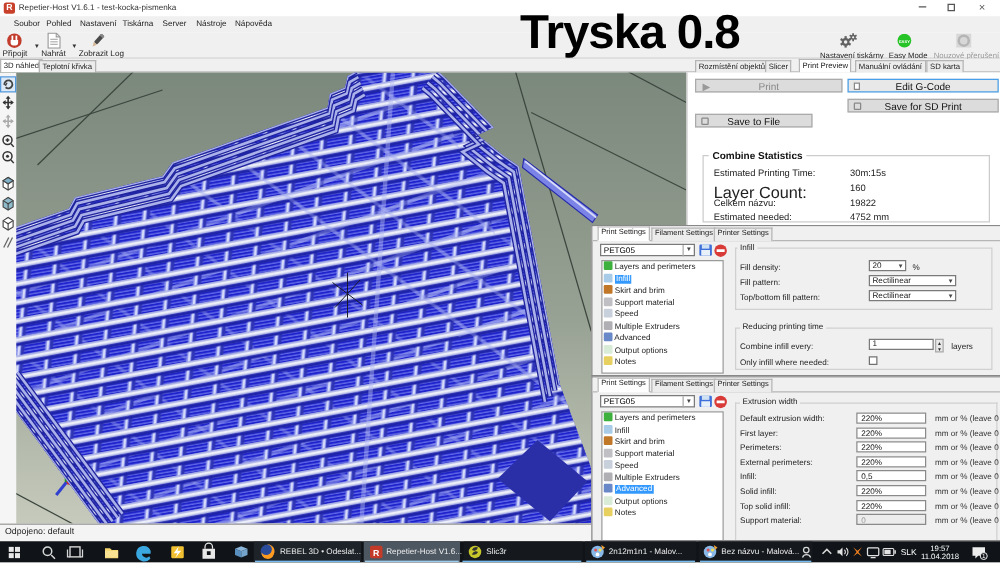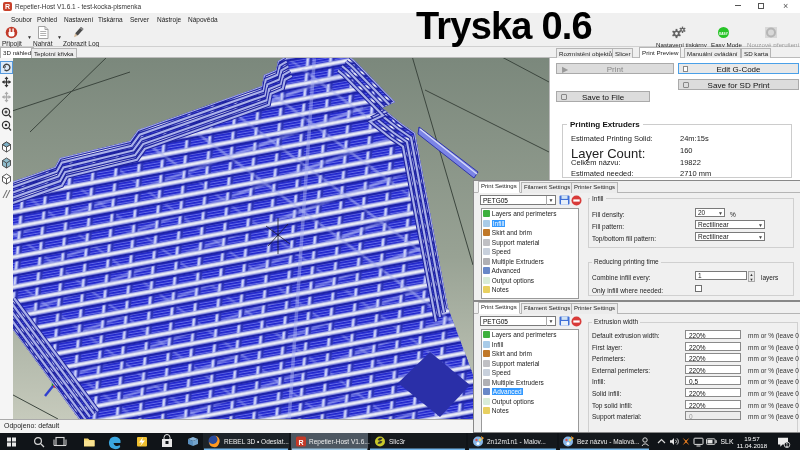--- a/index.html
+++ b/index.html
@@ -255,29 +255,29 @@
 </g>
 </svg>
 </div>
 
 <div class="abs" style="left:549px;top:58px;width:251px;height:361px;background:#fff;border-left:1px solid #bbb">
   <div class="btn" style="left:6px;top:5px;width:118px;height:11px;color:#888;line-height:11px"><span style="position:absolute;left:5px;color:#999">▶</span>Print</div>
   <div class="btn" style="left:128px;top:5px;width:121px;height:11px;border:1px solid #4aa0e8;background:#e8e8e8;line-height:11px"><span style="position:absolute;left:4px;top:2px;width:5px;height:6px;border:1px solid #888;background:#fff"></span>Edit G-Code</div>
   <div class="btn" style="left:6px;top:33px;width:94px;height:11px;line-height:11px"><span style="position:absolute;left:4px;top:2px;width:6px;height:6px;border:1px solid #888;border-radius:1px"></span>Save to File</div>
   <div class="btn" style="left:128px;top:21px;width:121px;height:11px;line-height:11px"><span style="position:absolute;left:4px;top:2px;width:6px;height:6px;border:1px solid #888;border-radius:1px"></span>Save for SD Print</div>
   <div class="abs" style="left:12px;top:66px;width:230px;height:54px;border:1px solid #ccc"></div>
-  <div class="abs" style="left:17px;top:62px;font-size:8px;font-weight:bold;color:#111;background:#fff;padding:0 3px">Printing Extruders</div>
-  <div class="abs tb" style="left:21px;top:76px;font-size:7.5px">Estimated Printing Solid:</div>
-    <div class="abs tb" style="left:130px;top:76px;font-size:7.5px">24m:15s</div>
+  <div class="abs" style="left:17px;top:62px;font-size:8px;font-weight:bold;color:#111;background:#fff;padding:0 3px">Combine Statistics</div>
+  <div class="abs tb" style="left:21px;top:76px;font-size:7.5px">Estimated Printing Time:</div>
+    <div class="abs tb" style="left:130px;top:76px;font-size:7.5px">30m:15s</div>
   <div class="abs tb" style="left:21px;top:88px;font-size:13px">Layer Count:</div>
     <div class="abs tb" style="left:130px;top:88px;font-size:7.5px">160</div>
   <div class="abs tb" style="left:21px;top:100px;font-size:7.5px">Celkem názvu:</div>
     <div class="abs tb" style="left:130px;top:100px;font-size:7.5px">19822</div>
   <div class="abs tb" style="left:21px;top:111px;font-size:7.5px">Estimated needed:</div>
-    <div class="abs tb" style="left:130px;top:111px;font-size:7.5px">2710 mm</div>
+    <div class="abs tb" style="left:130px;top:111px;font-size:7.5px">4752 mm</div>
 </div>
 
 <div class="abs" style="z-index:5;left:473px;top:180px;width:327px;height:121px;background:#f0f0f0;border:1px solid #888;border-right:none;overflow:hidden">
   <div class="abs" style="left:0;top:0;width:327px;height:12px;background:#f0f0f0;border-bottom:1px solid #b5b5b5">
     <span class="tab on abs" style="left:4px;top:0;height:12px;font-size:6px;font-weight:normal;border-bottom:1px solid #fff">Print Settings</span>
     <span class="tab abs" style="left:47px;top:1px;height:11px;font-size:6px">Filament Settings</span>
     <span class="tab abs" style="left:97px;top:1px;height:11px;font-size:6px">Printer Settings</span>
   </div>
   <div class="abs" style="left:6px;top:14px;width:76px;height:10px;background:#fff;border:1px solid #7a7a7a;font-size:6.5px;line-height:9px;padding-left:2px">PETG05<span style="float:right;border-left:1px solid #aaa;width:9px;text-align:center;font-size:5px;color:#444">▼</span></div>
   <svg class="abs" style="left:85px;top:14px" width="11" height="10" viewBox="0 0 11 10">
@@ -471,13 +471,13 @@
     <path d="M778 4.8 h10 v6.8 h-5.5 l-2.2 2.2 v-2.2 h-2.3z" fill="#ececec"></path>
     <circle cx="787" cy="11.8" r="2.8" fill="#101418" stroke="#ececec" stroke-width="0.8"></circle>
       <text x="787" y="13.8" font-size="5" fill="#fff" text-anchor="middle">1</text>
   </svg>
 </div>
 
 <div class="abs" style="left:0;top:419px;width:800px;height:14px;background:#f4f4f4;border-top:1px solid #aaa">
   <span class="abs" style="left:4px;top:2px;font-size:7px;color:#222">Odpojeno: default</span>
 </div>
 
-<div class="abs" style="left:416px;top:5px;font-size:38px;font-weight:bold;color:#000;letter-spacing:-0.8px;white-space:nowrap">Tryska 0.6</div>
+<div class="abs" style="left:416px;top:5px;font-size:38px;font-weight:bold;color:#000;letter-spacing:-0.8px;white-space:nowrap">Tryska 0.8</div>
 
 </body></html>

